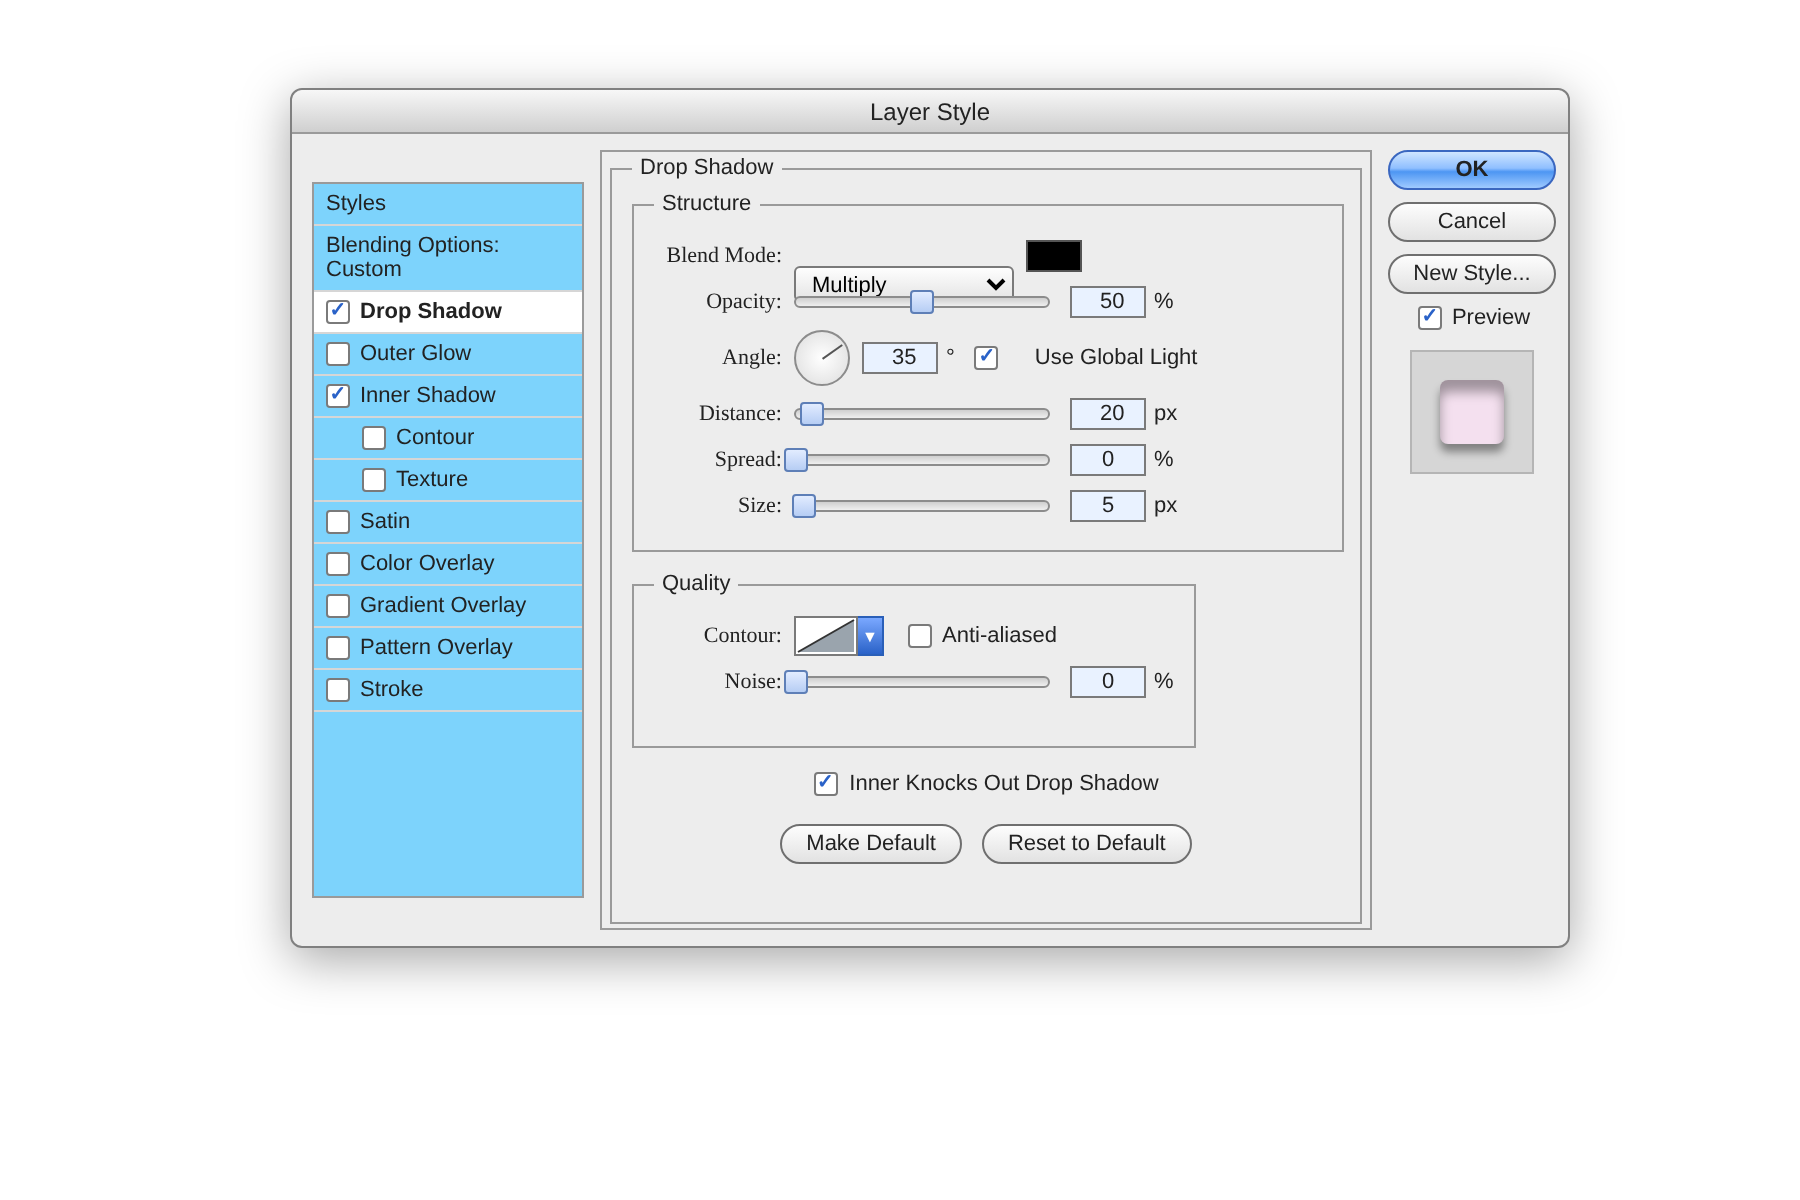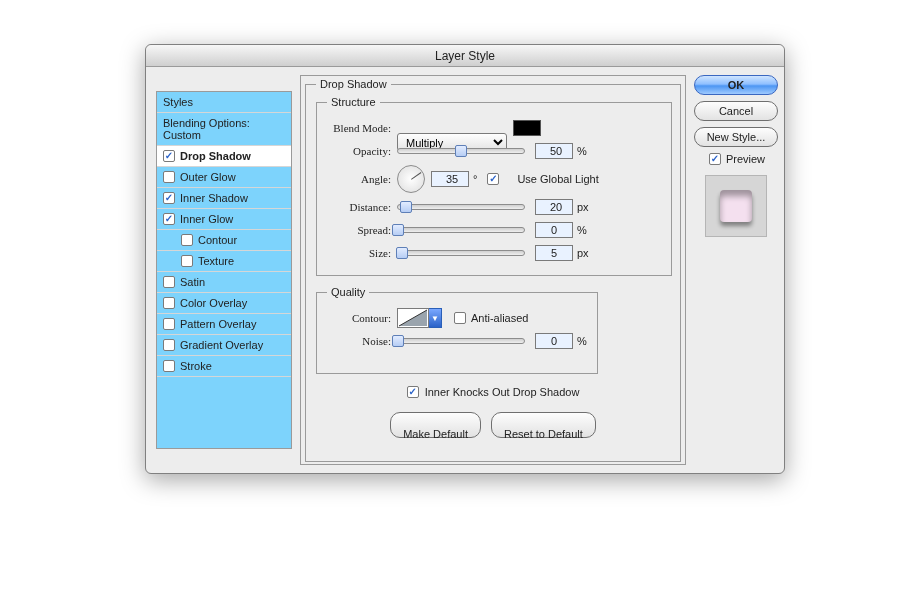--- a/index.html
+++ b/index.html
@@ -113,21 +113,21 @@
     border:1px solid #6f6f6f; border-radius:10px; text-align:center; line-height:18px;
     background:linear-gradient(#fdfdfd,#e2e2e2);
     font-size:11px;
   }
   .aquaBtn.primary {
     border:1px solid #3a67c0;
     background:linear-gradient(#cfe5ff 0%, #8fbfff 45%, #4d96f3 55%, #9fcaff 100%);
     font-weight:bold;
   }
   .pillBtn {
-    display:inline-block; height:20px; min-width:90px; padding:12px 12px;
+    display:inline-block; height:20px; min-width:90px; padding:0 12px;
     border:1px solid #6f6f6f; border-radius:10px; line-height:18px; text-align:left;
     background:linear-gradient(#fdfdfd,#e2e2e2);
   }
 
   .previewBox {
     width:62px; height:62px; margin-top:10px; border:1px solid #b5b5b5;
     background:#d6d6d6; display:flex; align-items:center; justify-content:center;
   }
   .previewInner {
     width:32px; height:32px; background:#f4e0ef; border-radius:4px; position:relative;
@@ -154,47 +154,43 @@
       <span>Drop Shadow</span>
     </div>
     <div class="row">
       <span class="chk"></span>
       <span>Outer Glow</span>
     </div>
     <div class="row">
       <span class="chk on"></span>
       <span>Inner Shadow</span>
     </div>
-    <div class="row">
-      <span class="chk on"></span>
-      <span>Inner Glow</span>
-    </div>
     <div class="row inset">
       <span class="chk"></span>
       <span>Contour</span>
     </div>
     <div class="row inset">
       <span class="chk"></span>
       <span>Texture</span>
     </div>
     <div class="row">
       <span class="chk"></span>
       <span>Satin</span>
     </div>
     <div class="row">
       <span class="chk"></span>
       <span>Color Overlay</span>
     </div>
     <div class="row">
       <span class="chk"></span>
+      <span>Gradient Overlay</span>
+    </div>
+    <div class="row">
+      <span class="chk"></span>
       <span>Pattern Overlay</span>
-    </div>
-    <div class="row">
-      <span class="chk"></span>
-      <span>Gradient Overlay</span>
     </div>
     <div class="row">
       <span class="chk"></span>
       <span>Stroke</span>
     </div>
   </div>
 
   <div class="panel">
     <fieldset class="fs fs-outer">
       <legend>Drop Shadow</legend>

